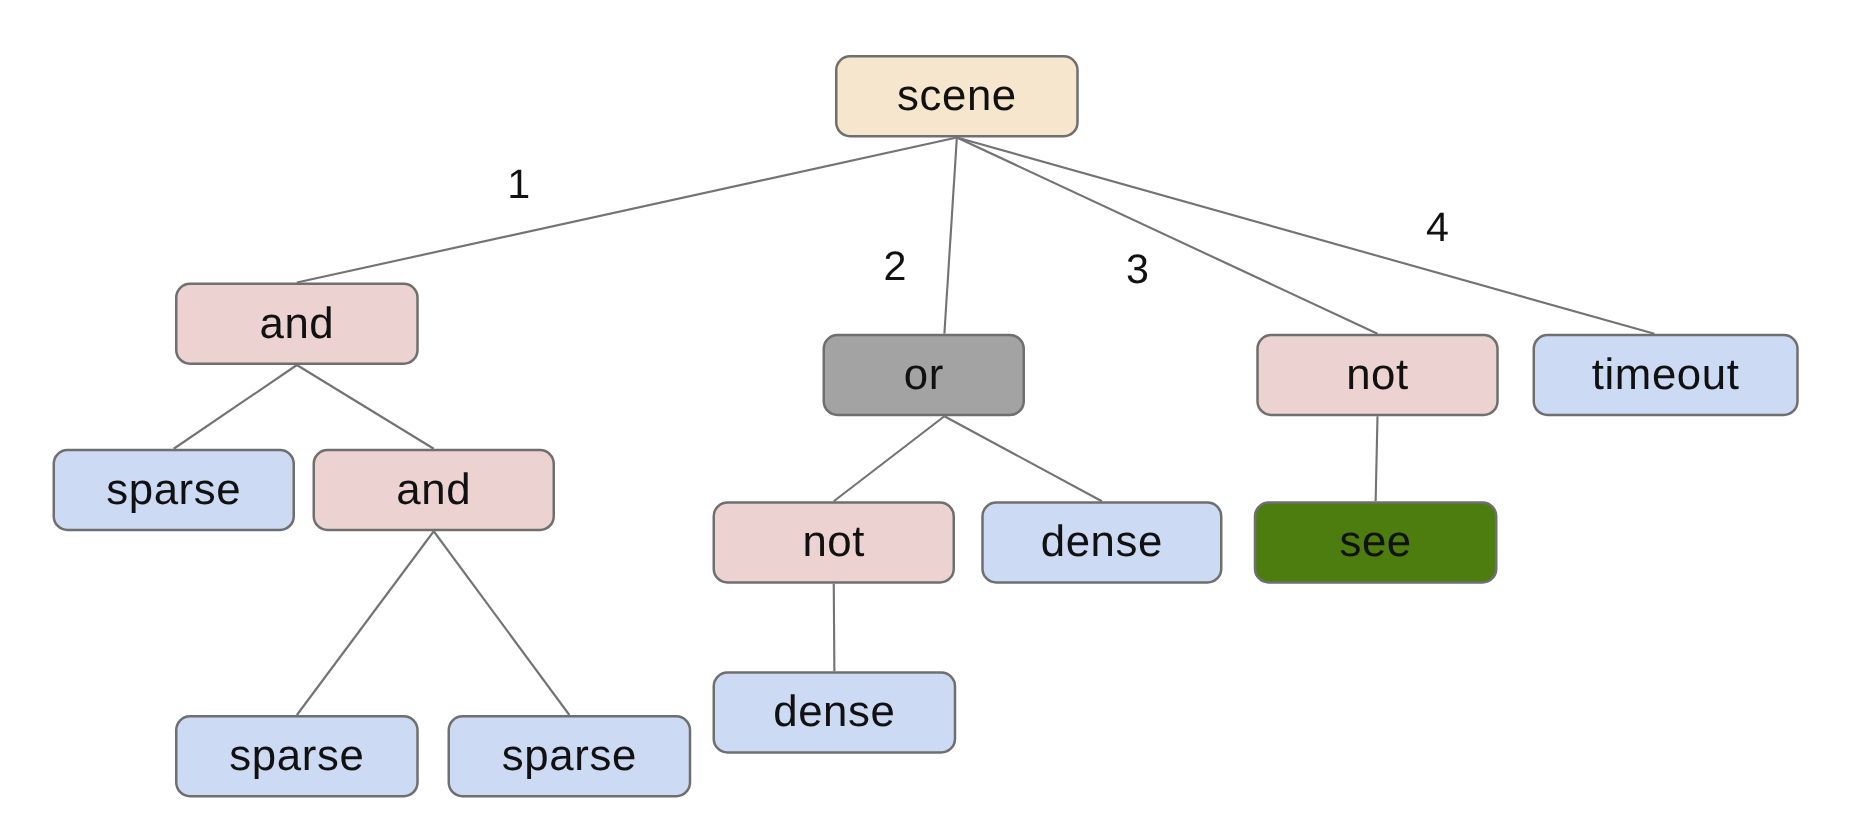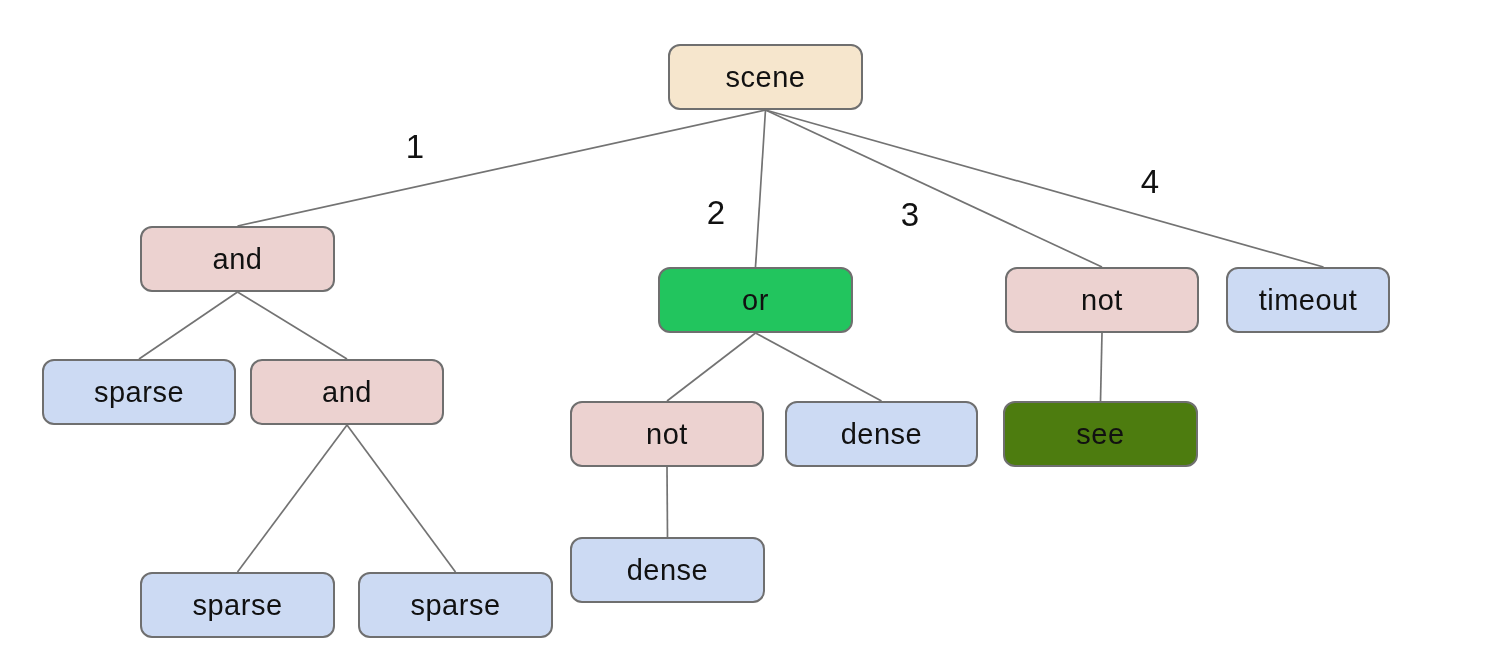--- a/index.html
+++ b/index.html
@@ -23,21 +23,21 @@
     height: 662px;
   }
   .node {
     position: absolute;
     box-sizing: border-box;
     display: flex;
     align-items: center;
     justify-content: center;
     border: 2px solid #6f6f6f;
     border-radius: 12px;
-    font-size: 29px;
+    font-size: 35px;
     color: #111111;
     letter-spacing: 0.5px;
   }
   .edge-label {
     position: absolute;
     transform: translate(-50%, -50%);
     font-size: 33px;
     color: #111111;
   }
 </style>
@@ -58,23 +58,23 @@
       <line x1="755.5" y1="333" x2="881.5" y2="401" stroke="#737373" stroke-width="1.7"></line>
       <line x1="667" y1="467" x2="667.5" y2="537" stroke="#737373" stroke-width="1.7"></line>
       <line x1="1102" y1="333" x2="1100.5" y2="401" stroke="#737373" stroke-width="1.7"></line>
     </svg>
 <div class="edge-label" style="left: 415px; top: 147px;">1</div>
     <div class="edge-label" style="left: 716px; top: 213px;">2</div>
     <div class="edge-label" style="left: 910px; top: 215px;">3</div>
     <div class="edge-label" style="left: 1150px; top: 182px;">4</div>
     <div class="node" style="left: 668px; top: 44px; width: 195px; height: 66px; background: rgb(246, 230, 205);">scene</div>
     <div class="node" style="left: 140px; top: 226px; width: 195px; height: 66px; background: rgb(236, 210, 208);">and</div>
-    <div class="node" style="left: 658px; top: 267px; width: 195px; height: 66px; background: #22c55e;">or</div>
+    <div class="node" style="left: 658px; top: 267px; width: 162px; height: 66px; background: #a3a3a3;">or</div>
     <div class="node" style="left: 1005px; top: 267px; width: 194px; height: 66px; background: rgb(236, 210, 208);">not</div>
-    <div class="node" style="left: 1226px; top: 267px; width: 164px; height: 66px; background: rgb(204, 218, 243);">timeout</div>
+    <div class="node" style="left: 1226px; top: 267px; width: 213px; height: 66px; background: rgb(204, 218, 243);">timeout</div>
     <div class="node" style="left: 42px; top: 359px; width: 194px; height: 66px; background: rgb(204, 218, 243);">sparse</div>
     <div class="node" style="left: 250px; top: 359px; width: 194px; height: 66px; background: rgb(236, 210, 208);">and</div>
     <div class="node" style="left: 570px; top: 401px; width: 194px; height: 66px; background: rgb(236, 210, 208);">not</div>
     <div class="node" style="left: 785px; top: 401px; width: 193px; height: 66px; background: rgb(204, 218, 243);">dense</div>
     <div class="node" style="left: 1003px; top: 401px; width: 195px; height: 66px; background: #4d7c0f;">see</div>
     <div class="node" style="left: 140px; top: 572px; width: 195px; height: 66px; background: rgb(204, 218, 243);">sparse</div>
     <div class="node" style="left: 358px; top: 572px; width: 195px; height: 66px; background: rgb(204, 218, 243);">sparse</div>
     <div class="node" style="left: 570px; top: 537px; width: 195px; height: 66px; background: rgb(204, 218, 243);">dense</div>
   </div>
 

